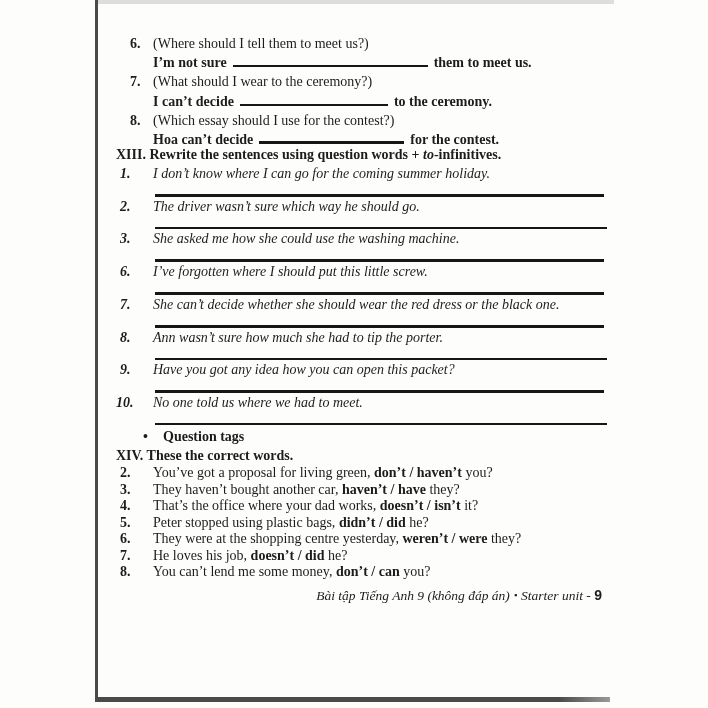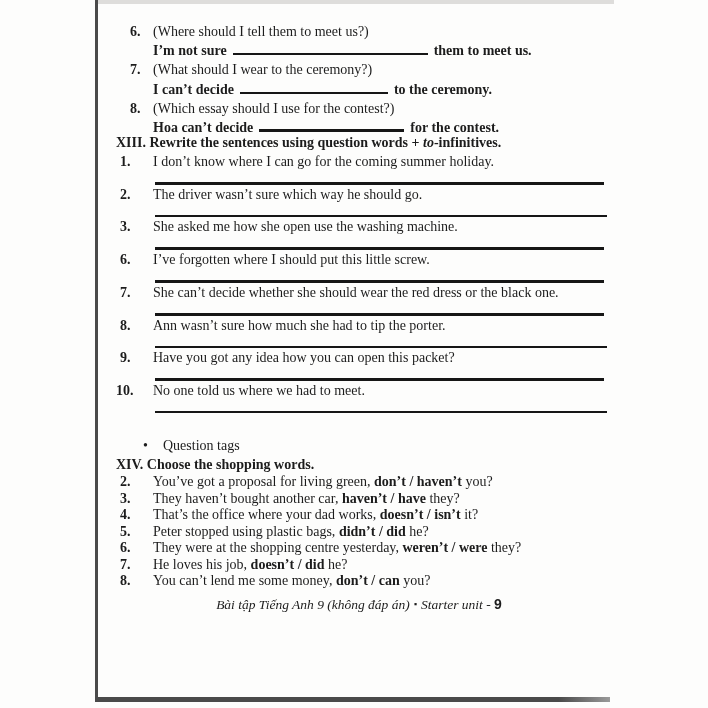--- a/index.html
+++ b/index.html
@@ -9,44 +9,44 @@
     background:#fdfdfc; font-family:"Liberation Serif", serif; color:#1c1c1c;
   }
   .top-band { position:absolute; left:98px; top:0; width:516px; height:4px; background:#dedddb; }
   .margin-line { position:absolute; left:95px; top:0; width:3px; height:701px; background:#4a4a4a; }
   .bottom-line { position:absolute; left:95px; top:697px; width:515px; height:5px;
     background:linear-gradient(to right, #4a4a4a 90%, #9a9a9a 100%); }
   .content { position:absolute; left:116px; top:10px; width:492px; font-size:14px; }
 
   .line { white-space:nowrap; }
   .num { display:inline-block; width:37px; box-sizing:border-box; padding-left:4px; font-weight:bold; }
-  .fill-sec { margin-top:12px; }
+  .fill-sec { margin-top:24px; }
   .fill-sec .line { line-height:19.2px; }
   .fill-sec .num { padding-left:14px; }
   .fill-sec .ans { margin-left:37px;font-weight:bold; }
   .blank { display:inline-block; border-bottom:2px solid #161616; margin:0 6px; }
   .blank.b0 { width:195px; }
   .blank.b1 { width:148px; }
   .blank.b2 { width:145px; border-bottom-width:3px; }
 
   .sec-heading { font-weight:bold; line-height:19px; margin-top:-4px; }
   .sec-heading .it { font-style:italic; }
 
-  .x-item .line { line-height:19px; }
+  .x-item .line { line-height:19px;font-style:italic; }
   .rule { margin:11px 0 0 39px; width:449px; height:3px; background:#161616; }
   .rule.thin { height:2px; width:452px; }
 
-  .bullet-head { margin-top:23px; line-height:19px; font-weight:normal; padding-left:27px; white-space:nowrap; }
+  .bullet-head { margin-top:2px; line-height:19px; font-weight:bold; padding-left:27px; white-space:nowrap; }
   .bullet-head .bullet { display:inline-block; width:20px; }
   .xiv-heading { font-weight:bold; line-height:19px; }
 
   .t-item { line-height:16.5px; white-space:nowrap; }
   .t-item b { font-weight:bold; }
 
-  .footer { margin-top:6px; line-height:16px; text-align:center; padding-right:6px; font-size:13.5px; white-space:nowrap; }
+  .footer { margin-top:6px; line-height:16px; text-align:right; padding-right:6px; font-size:13.5px; white-space:nowrap; }
   .footer .it { font-style:italic; }
   .footer .sq { font-size:9px; vertical-align:2px; margin:0 4px; }
   .footer .pgnum { font-family:"Liberation Sans", sans-serif; font-weight:bold; font-size:14px; font-style:normal; }
 </style>
 </head>
 <body>
 
 <div class="page">
   <div class="top-band"></div>
   <div class="margin-line"></div>
@@ -74,21 +74,21 @@
     <div>
       <div class="x-item">
         <div class="line"><span class="num">1.</span><span>I don’t know where I can go for the coming summer holiday.</span></div>
         <div class="rule"></div>
       </div>
       <div class="x-item">
         <div class="line"><span class="num">2.</span><span>The driver wasn’t sure which way he should go.</span></div>
         <div class="rule thin"></div>
       </div>
       <div class="x-item">
-        <div class="line"><span class="num">3.</span><span>She asked me how she open use the washing machine.</span></div>
+        <div class="line"><span class="num">3.</span><span>She asked me how she could use the washing machine.</span></div>
         <div class="rule"></div>
       </div>
       <div class="x-item">
         <div class="line"><span class="num">6.</span><span>I’ve forgotten where I should put this little screw.</span></div>
         <div class="rule"></div>
       </div>
       <div class="x-item">
         <div class="line"><span class="num">7.</span><span>She can’t decide whether she should wear the red dress or the black one.</span></div>
         <div class="rule"></div>
       </div>
@@ -100,21 +100,21 @@
         <div class="line"><span class="num">9.</span><span>Have you got any idea how you can open this packet?</span></div>
         <div class="rule"></div>
       </div>
       <div class="x-item">
         <div class="line"><span class="num" style="padding-left:0">10.</span><span>No one told us where we had to meet.</span></div>
         <div class="rule thin"></div>
       </div>
     </div>
 
     <div class="bullet-head"><span class="bullet">•</span><span>Question tags</span></div>
-    <div class="xiv-heading">XIV. Choose the shopping words.</div>
+    <div class="xiv-heading">XIV. These the correct words.</div>
 
     <div>
       <div class="t-item"><span class="num">2.</span><span><span>You’ve got a proposal for living green, </span><b>don’t / haven’t</b><span> you?</span></span></div>
       <div class="t-item"><span class="num">3.</span><span><span>They haven’t bought another car, </span><b>haven’t / have</b><span> they?</span></span></div>
       <div class="t-item"><span class="num">4.</span><span><span>That’s the office where your dad works, </span><b>doesn’t / isn’t</b><span> it?</span></span></div>
       <div class="t-item"><span class="num">5.</span><span><span>Peter stopped using plastic bags, </span><b>didn’t / did</b><span> he?</span></span></div>
       <div class="t-item"><span class="num">6.</span><span><span>They were at the shopping centre yesterday, </span><b>weren’t / were</b><span> they?</span></span></div>
       <div class="t-item"><span class="num">7.</span><span><span>He loves his job, </span><b>doesn’t / did</b><span> he?</span></span></div>
       <div class="t-item"><span class="num">8.</span><span><span>You can’t lend me some money, </span><b>don’t / can</b><span> you?</span></span></div>
     </div>

